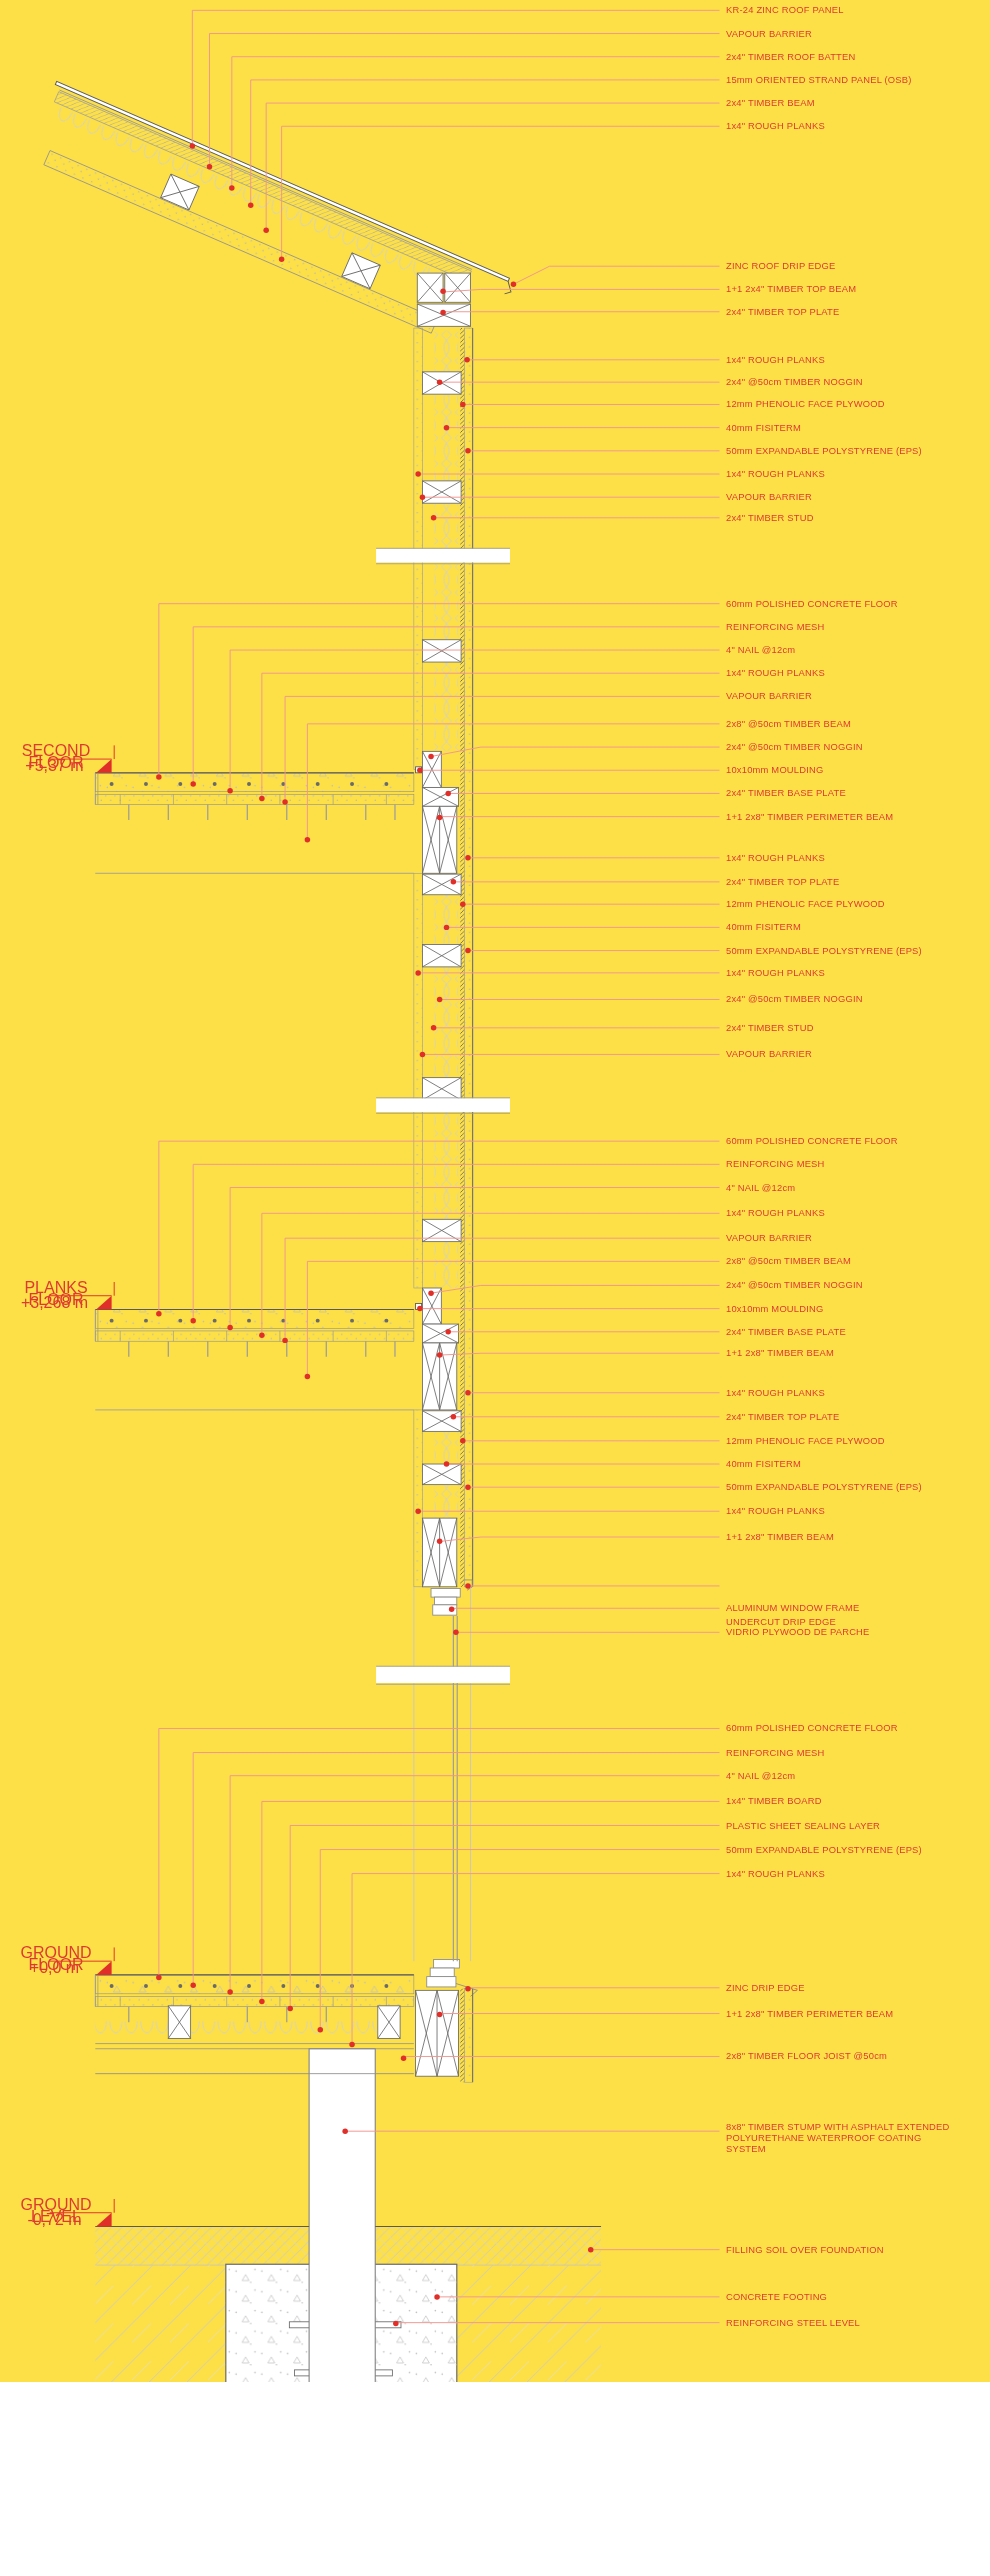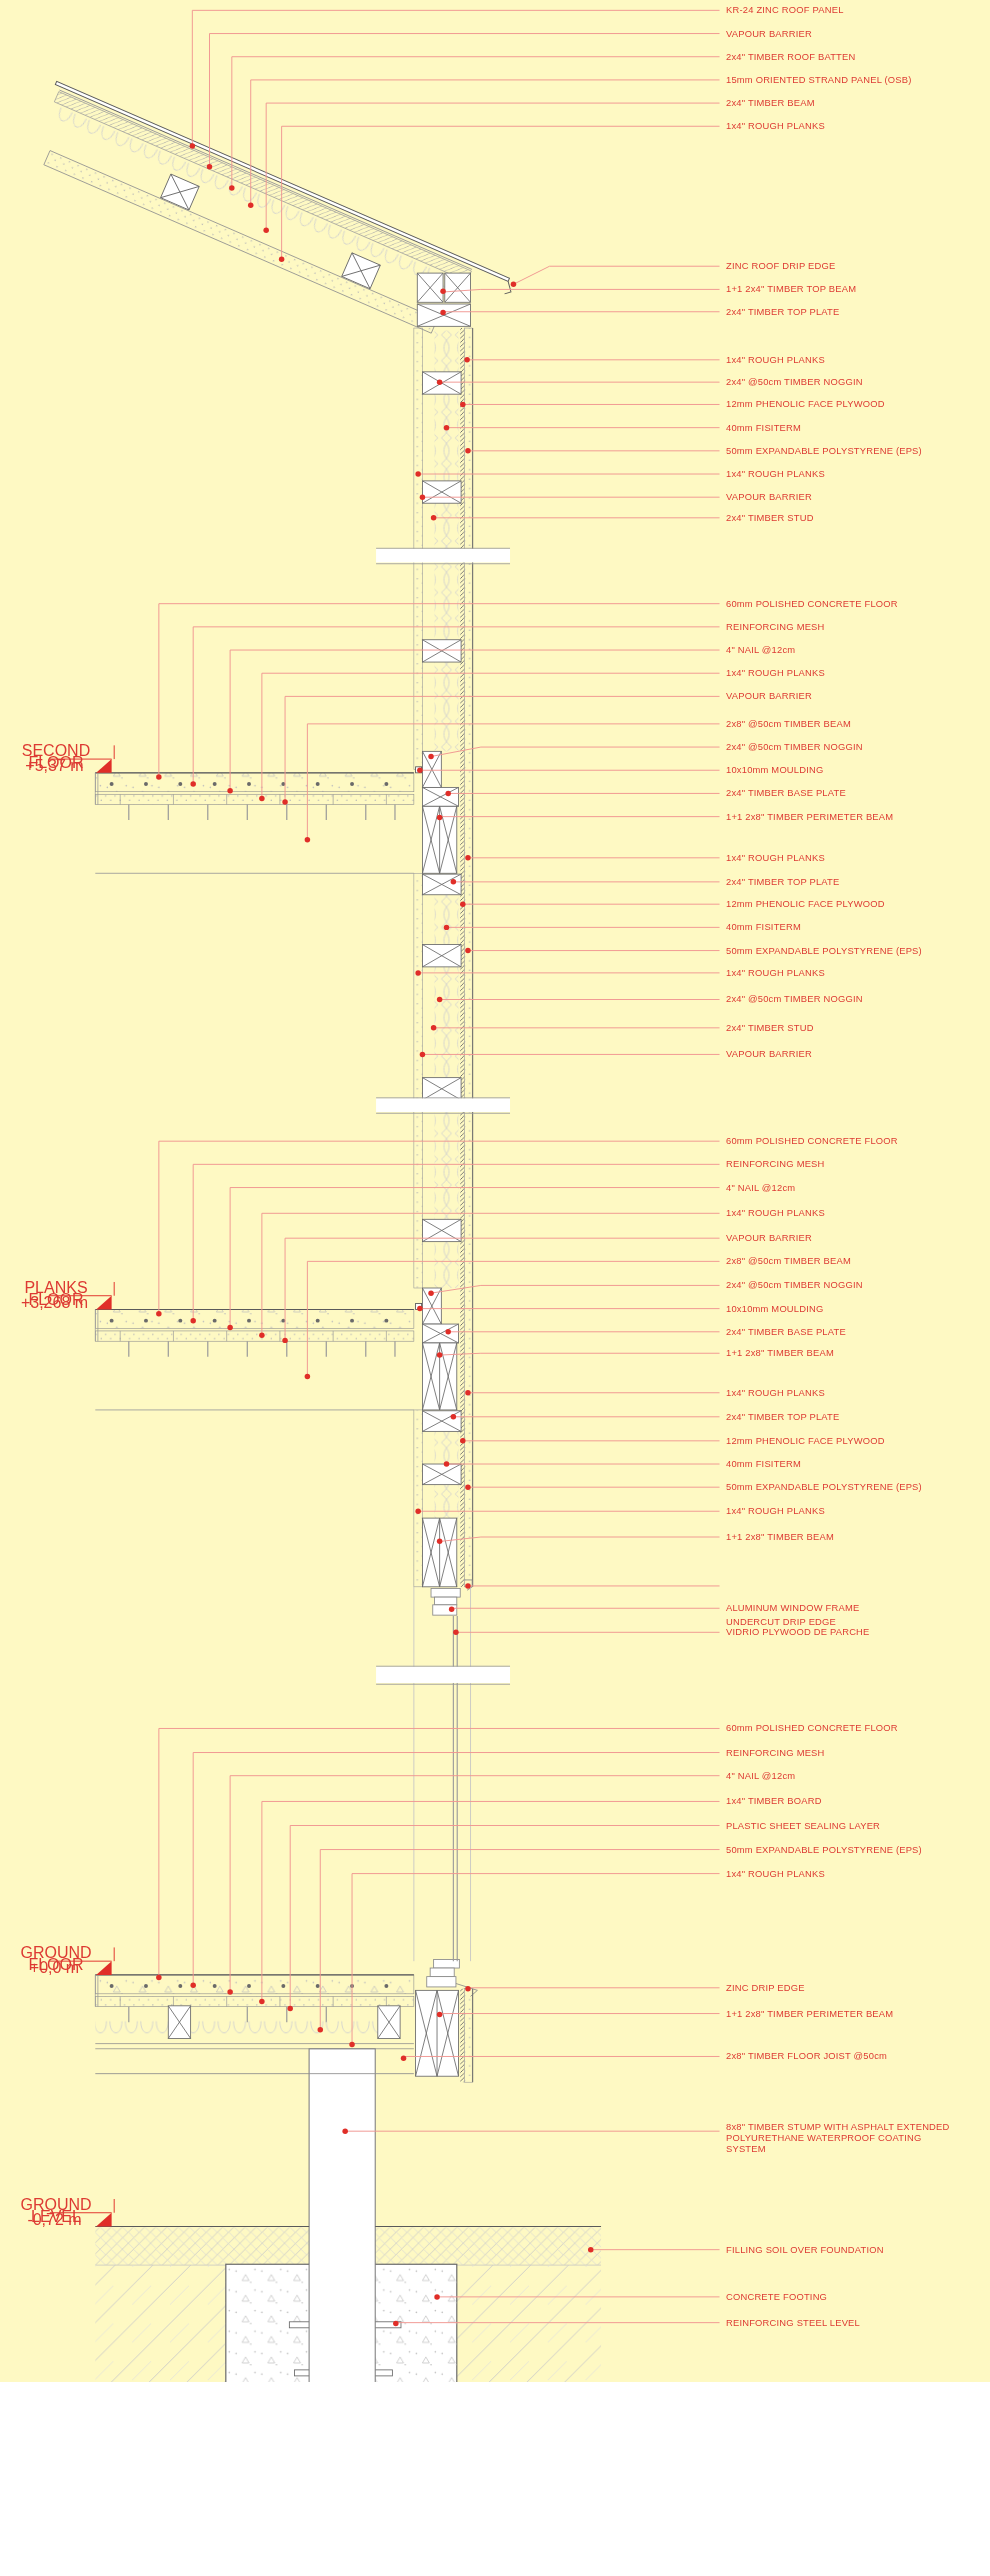--- a/index.html
+++ b/index.html
@@ -1,16 +1,16 @@
 <!DOCTYPE html>
 <html style="font-size:13.7px"><head>
 <meta charset="utf-8">
 <style>
   html,body{margin:0;padding:0;background:#fff;}
-  #stage{position:relative;width:990px;height:2382px;background:#fef9c3;overflow:hidden;
+  #stage{position:relative;width:990px;height:2382px;background:#fde047;overflow:hidden;
          font-family:"Liberation Sans",sans-serif;}
   #stage svg{position:absolute;left:0;top:0;}
   .ann{position:absolute;left:726px;color:#dd3a33;font-size:9.4px;line-height:11px;
        letter-spacing:0.2px;white-space:nowrap;}
   .ann.wrap{white-space:normal;width:230px;}
   .lvl{position:absolute;left:0;width:112px;text-align:center;color:#dd3a33;
        font-size:16px;line-height:12px;}
   .lvl.val{width:109px;}
 </style>
 </head>

